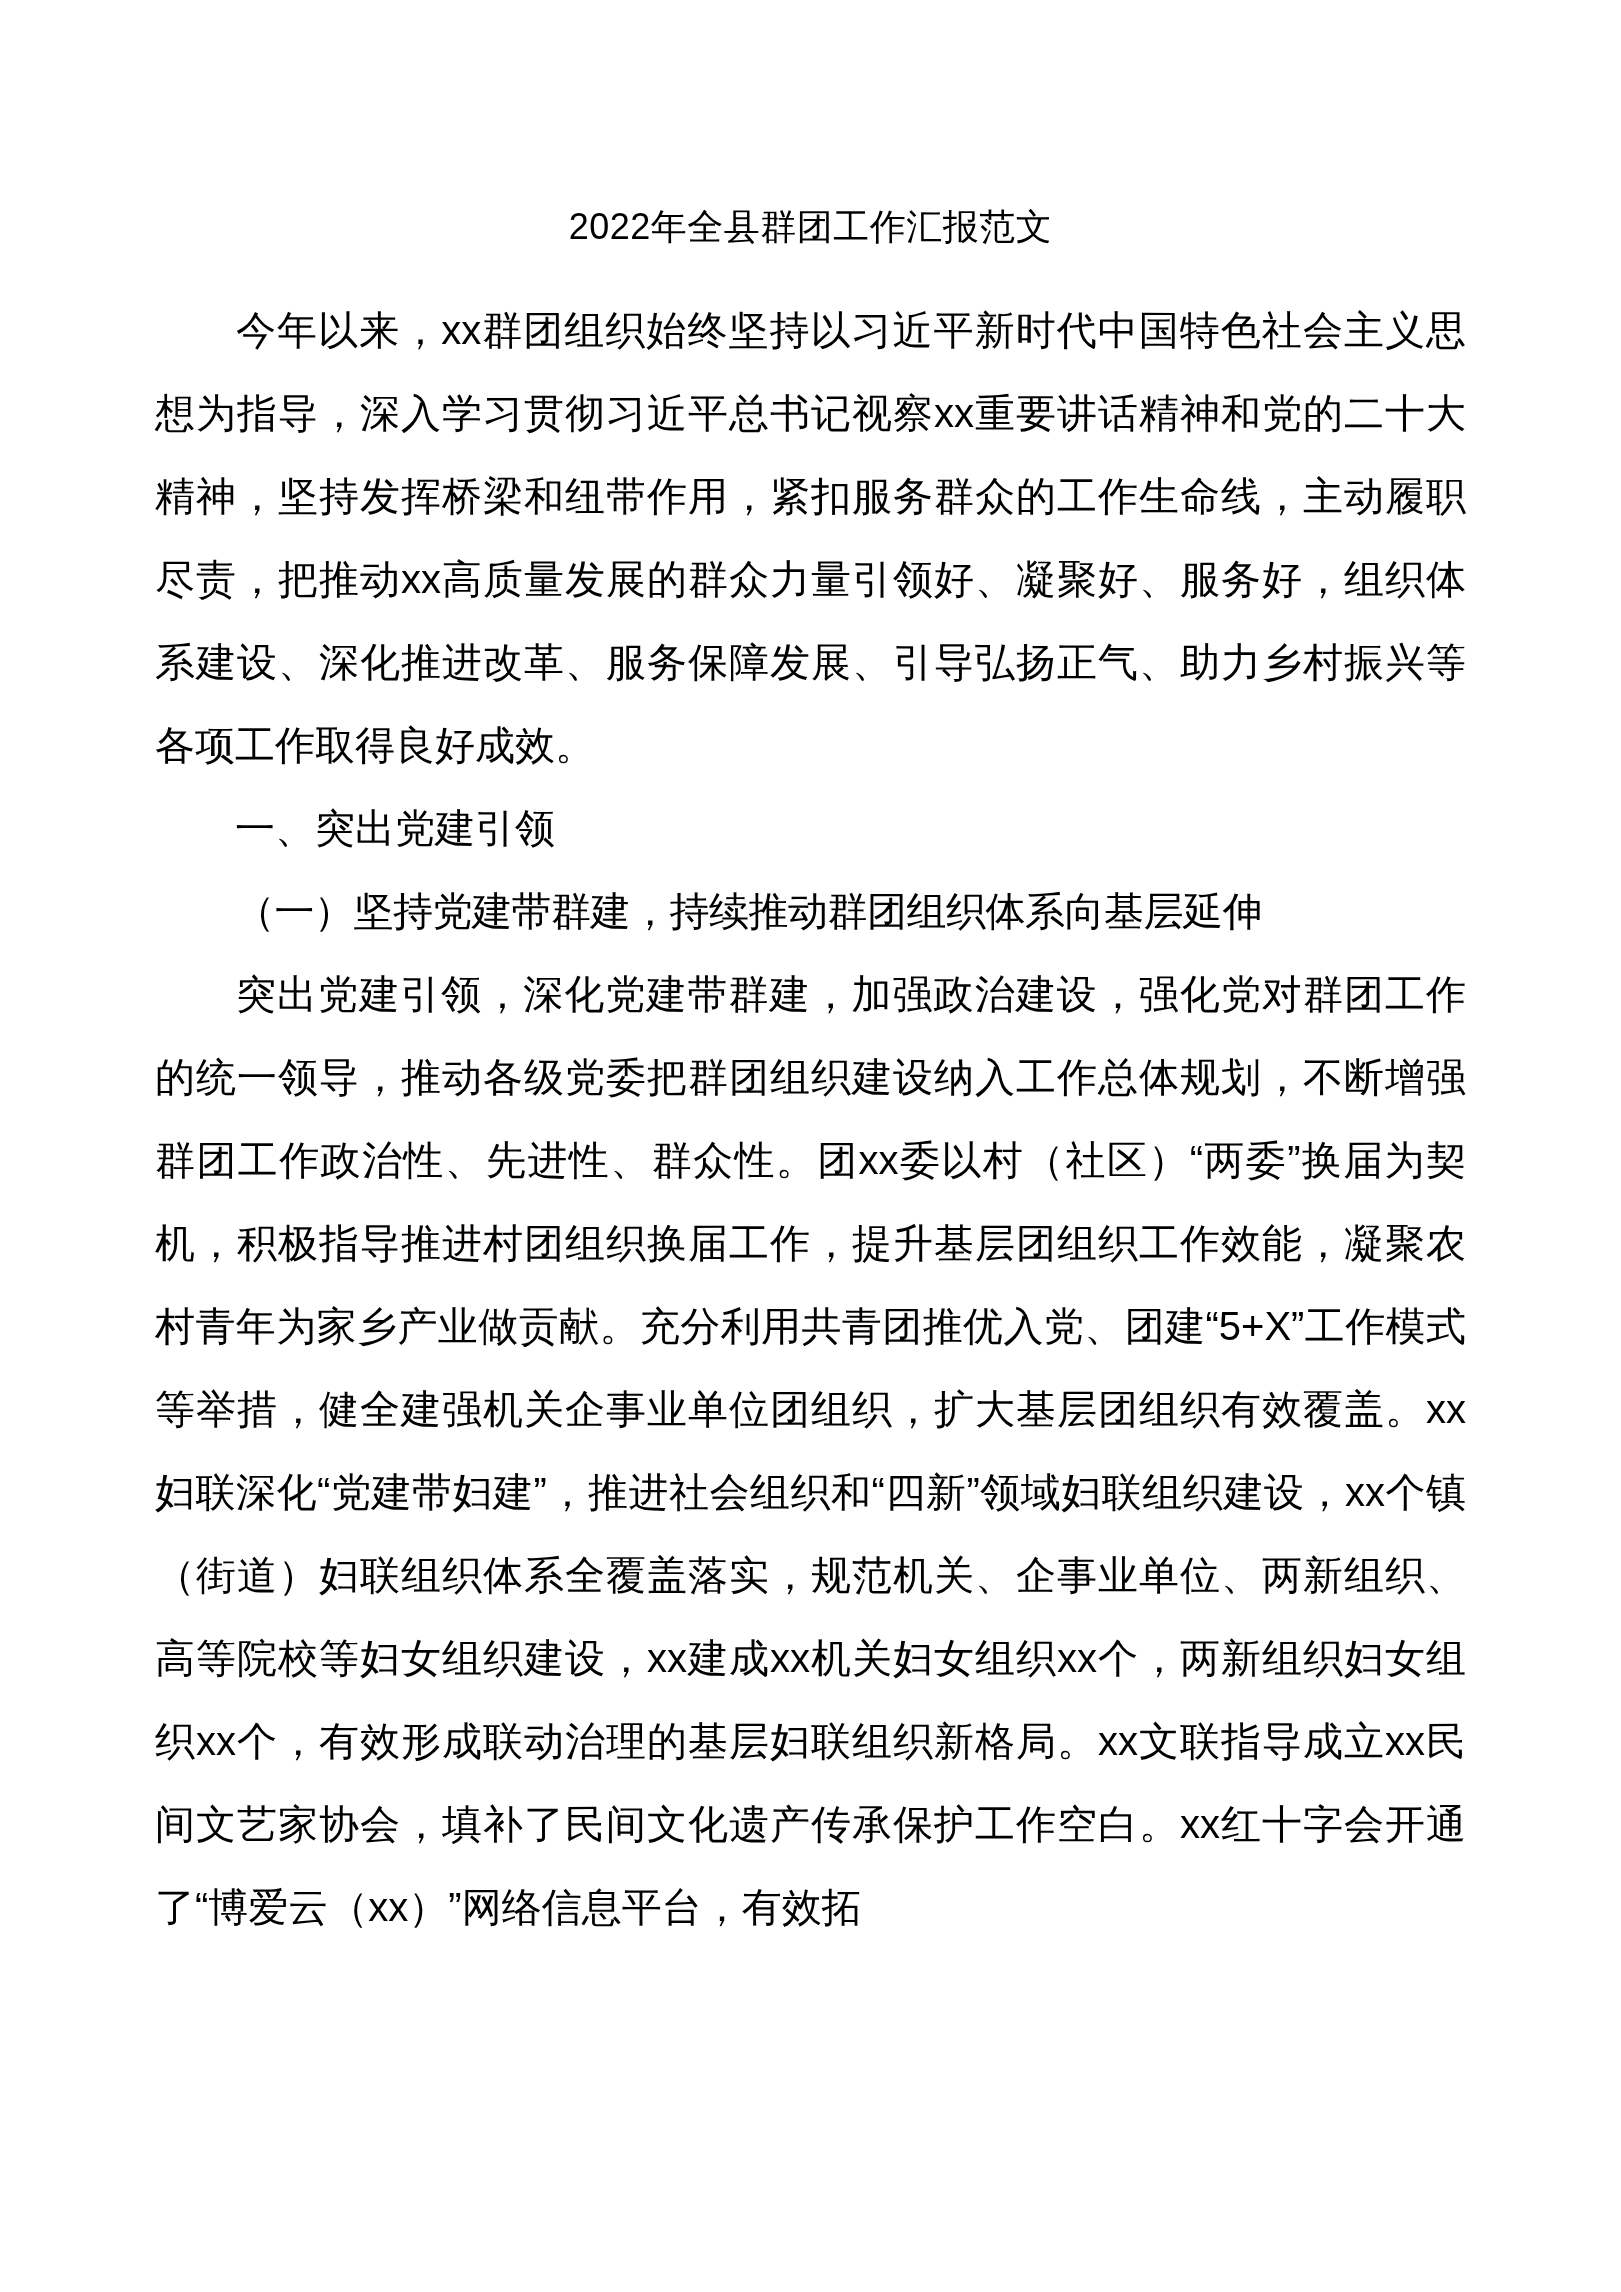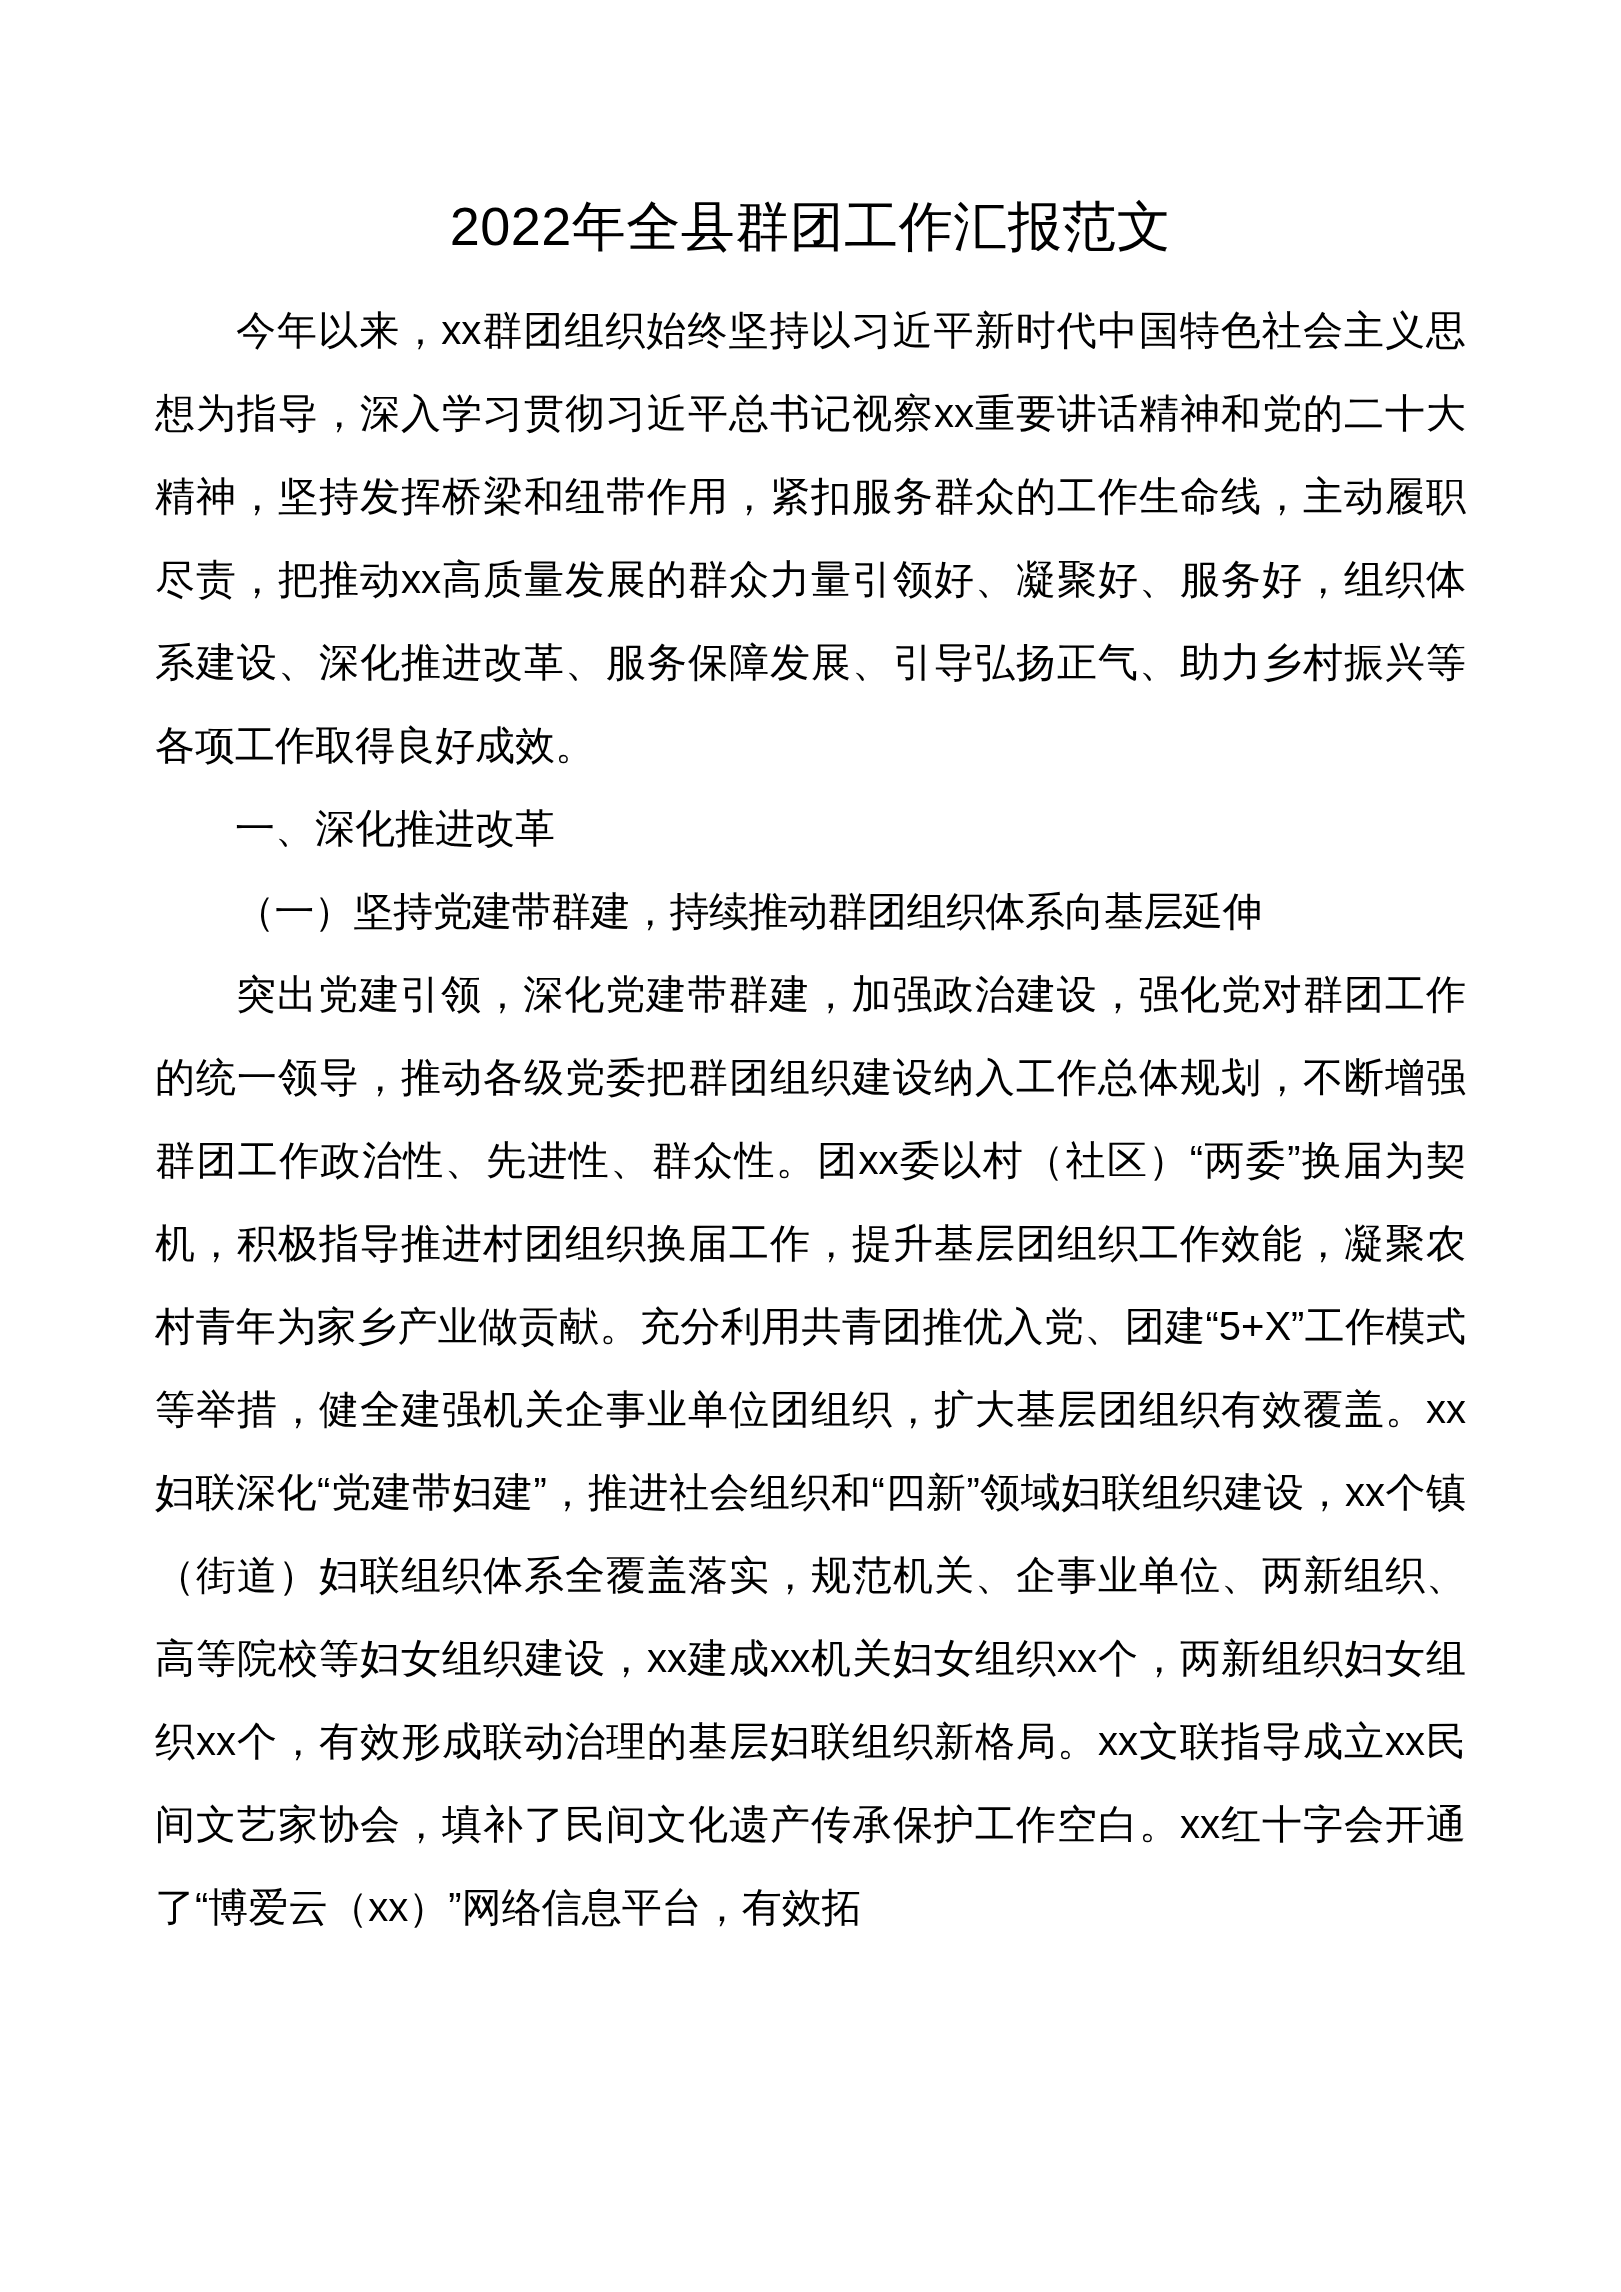--- a/index.html
+++ b/index.html
@@ -19,21 +19,21 @@
     overflow: hidden;
     box-sizing: border-box;
   }
   #content {
     position: absolute;
     left: 155px;
     top: 0;
     width: 1311px;
   }
   .doc-title {
-    font-size: 54px;
+    font-size: 36px;
     line-height: 69px;
     font-weight: normal;
     text-align: center;
     margin: 0;
     padding-top: 192px;
     letter-spacing: 0.5px;
     white-space: nowrap;
   }
   .para {
     font-size: 40px;
@@ -75,21 +75,21 @@
 </head>
 <body>
 
 <div id="page">
   <div id="content">
 
     <h1 class="doc-title">2022年全县群团工作汇报范文</h1>
 
     <p class="para first-body"><span class="indent"></span><span>今年以来，xx群团组织始终坚持以习近平新时代中国特色社会主义思想为指导，深入学习贯彻习近平总书记视察xx重要讲话精神和党的二十大精神，坚持发挥桥梁和纽带作用，紧扣服务群众的工作生命线，主动履职尽责，把推动xx高质量发展的群众力量引领好、凝聚好、服务好，组织体系建设、深化推进改革、服务保障发展、引导弘扬正气、助力乡村振兴等各项工作取得良好成效。</span></p>
 
-    <p class="heading-1"><span class="indent"></span><span>一、深化推进改革</span></p>
+    <p class="heading-1"><span class="indent"></span><span>一、突出党建引领</span></p>
 
     <p class="heading-2"><span class="indent"></span><span>（一）坚持党建带群建，持续推动群团组织体系向基层延伸</span></p>
 
     <p class="para"><span class="indent"></span><span>突出党建引领，深化党建带群建，加强政治建设，强化党对群团工作的统一领导，推动各级党委把群团组织建设纳入工作总体规划，不断增强群团工作政治性、先进性、群众性。团xx委以村（社区）“两委”换届为契机，积极指导推进村团组织换届工作，提升基层团组织工作效能，凝聚农村青年为家乡产业做贡献。充分利用共青团推优入党、团建“5+X”工作模式等举措，健全建强机关企事业单位团组织，扩大基层团组织有效覆盖。xx妇联深化“党建带妇建”，推进社会组织和“四新”领域妇联组织建设，xx个镇（街道）妇联组织体系全覆盖落实，规范机关、企事业单位、两新组织、高等院校等妇女组织建设，xx建成xx机关妇女组织xx个，两新组织妇女组织xx个，有效形成联动治理的基层妇联组织新格局。xx文联指导成立xx民间文艺家协会，填补了民间文化遗产传承保护工作空白。xx红十字会开通了“博爱云（xx）”网络信息平台，有效拓</span></p>
 
   </div>
 </div>
 
 
 </body></html>

